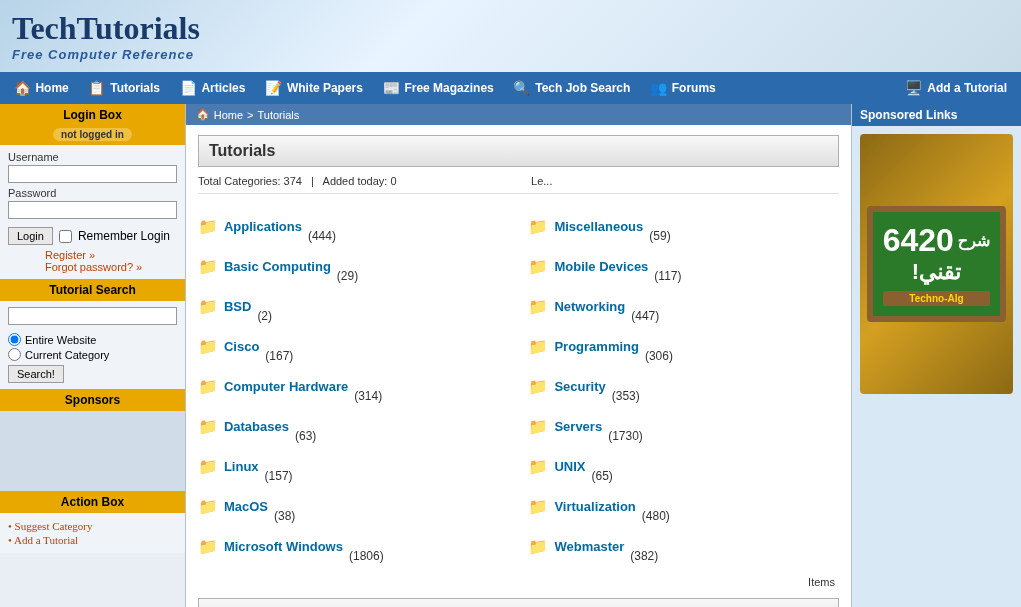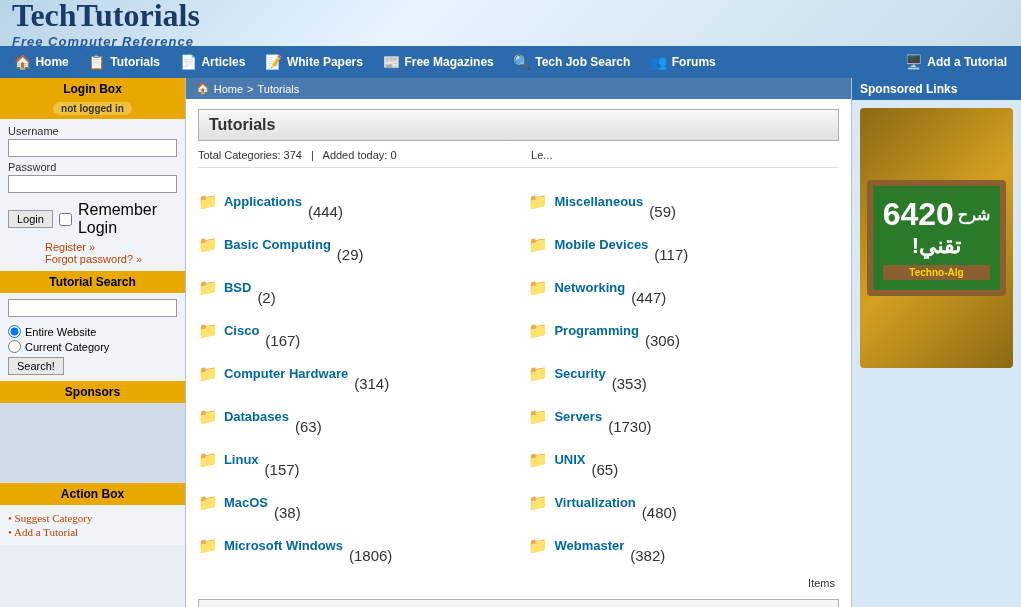--- a/index.html
+++ b/index.html
@@ -1,19 +1,19 @@
 <!DOCTYPE html>
 <html><head>
   <meta charset="utf-8">
   <style>
     * { margin: 0; padding: 0; box-sizing: border-box; }
     body { font-family: Arial, sans-serif; font-size: 12px; background: #c8d8e8; width: 1021px; }
 
     
-    .header { background: linear-gradient(135deg, #b8d4e8 0%, #e8f4ff 40%, #c8dce8 100%); padding: 8px 12px 8px 12px; height: 46px; display: flex; align-items: center; }
+    .header { background: linear-gradient(135deg, #b8d4e8 0%, #e8f4ff 40%, #c8dce8 100%); padding: 8px 12px 8px 12px; height: 72px; display: flex; align-items: center; }
     .logo-title { font-size: 32px; font-weight: bold; color: #1a3a6a; font-family: Georgia, serif; }
     .logo-subtitle { font-size: 13px; color: #2a5a9a; font-style: italic; font-weight: bold; letter-spacing: 1px; }
 
     
     .navbar { background: #2a6aad; display: flex; align-items: center; height: 32px; padding: 0 4px; }
     .nav-item { color: #fff; padding: 0 10px; height: 32px; display: flex; align-items: center; gap: 4px; font-size: 12px; font-weight: bold; cursor: pointer; text-decoration: none; white-space: nowrap; }
     .nav-item .nav-icon { font-size: 14px; }
     .nav-right { margin-left: auto; }
 
     
@@ -40,21 +40,21 @@
     .content-inner { padding: 10px 12px; }
     .section-header { background: linear-gradient(to bottom, #f8f8f8, #e0e0e0); border: 1px solid #b0b0b0; padding: 6px 10px; margin-bottom: 8px; }
     .section-header h2 { font-size: 16px; font-weight: bold; color: #333; }
 
     .stats-bar { font-size: 11px; color: #333; margin-bottom: 12px; padding-bottom: 6px; border-bottom: 1px solid #e0e0e0; }
 
     .categories-grid { display: grid; grid-template-columns: 1fr 1fr; gap: 2px 20px; margin-bottom: 10px; max-width: 680px; }
     .cat-item { display: flex; align-items: center; gap: 6px; padding: 3px 0; }
     .folder-icon { font-size: 16px; color: #e8a800; }
     .cat-link { color: #0369a1; text-decoration: none; font-size: 13px; font-weight: bold; }
-    .cat-count { color: #333; font-size: 15px; margin-top: 20px; }
+    .cat-count { color: #333; font-size: 12px; margin-top: 20px; }
 
     .items-bar { text-align: right; font-size: 11px; color: #333; margin-bottom: 10px; padding-right: 4px; }
 
     .tutorials-section { border: 1px solid #b0b0b0; }
     .tutorials-header { background: linear-gradient(to bottom, #f8f8f8, #e0e0e0); border-bottom: 1px solid #b0b0b0; padding: 6px 10px; }
     .tutorials-header h3 { font-size: 14px; font-weight: bold; color: #333; }
     .tutorials-body { padding: 8px 10px; font-size: 12px; color: #333; }
 
     
     .sponsored { width: 170px; min-width: 170px; background: #d8e8f4; border-left: 1px solid #b0c0d0; padding: 0; }
@@ -119,21 +119,21 @@
       <span class="not-logged">not logged in</span>
     </div>
     <div class="sidebar-section-content">
       <div class="sidebar-label">Username</div>
       <input class="sidebar-input" type="text" style="">
       <div class="sidebar-label">Password</div>
       <input class="sidebar-input" type="password" style="">
       <div style="display:flex;align-items:center;gap:6px;margin:4px 0;">
         <button class="sidebar-btn">Login</button>
         <input type="checkbox" style="">
-        <span style="font-size:16px;">Remember Login</span>
+        <span style="font-size:12px;">Remember Login</span>
       </div>
       <a class="sidebar-link">Register »</a>
       <a class="sidebar-link">Forgot password? »</a>
     </div>
 
     <div class="sidebar-section">
       <span>Tutorial Search</span>
     </div>
     <div class="sidebar-section-content">
       <input class="sidebar-input" type="text" style="">

